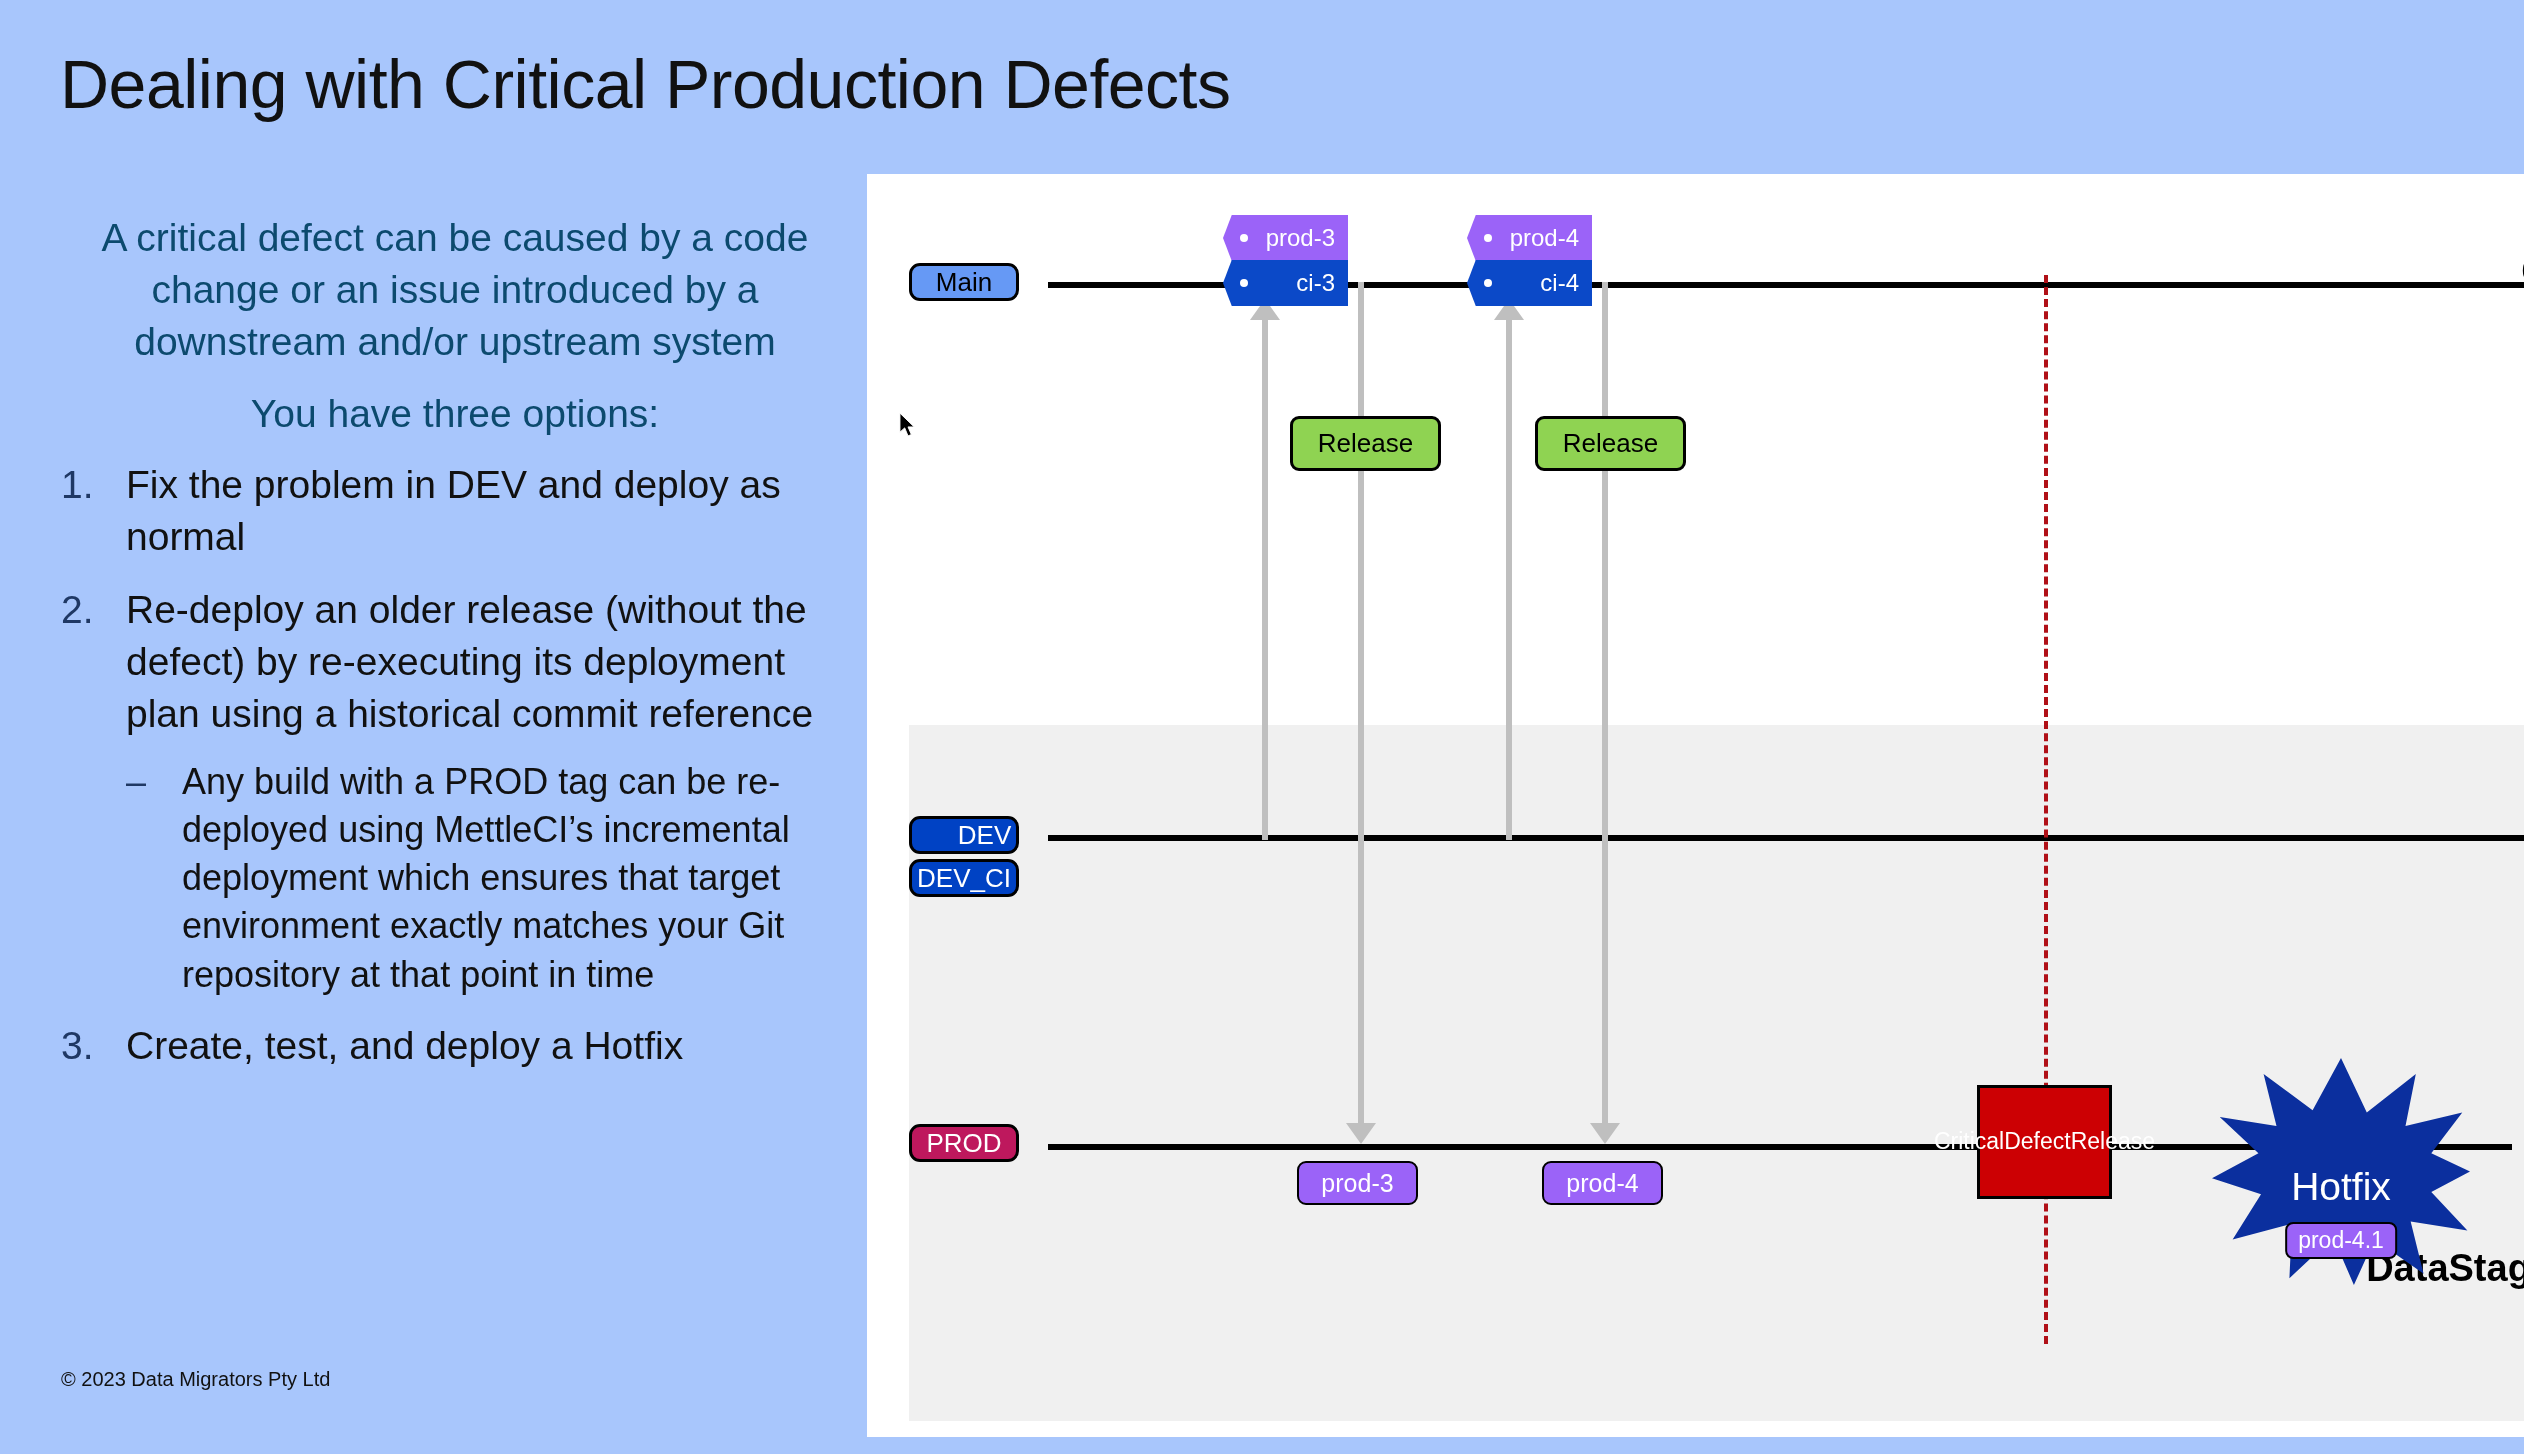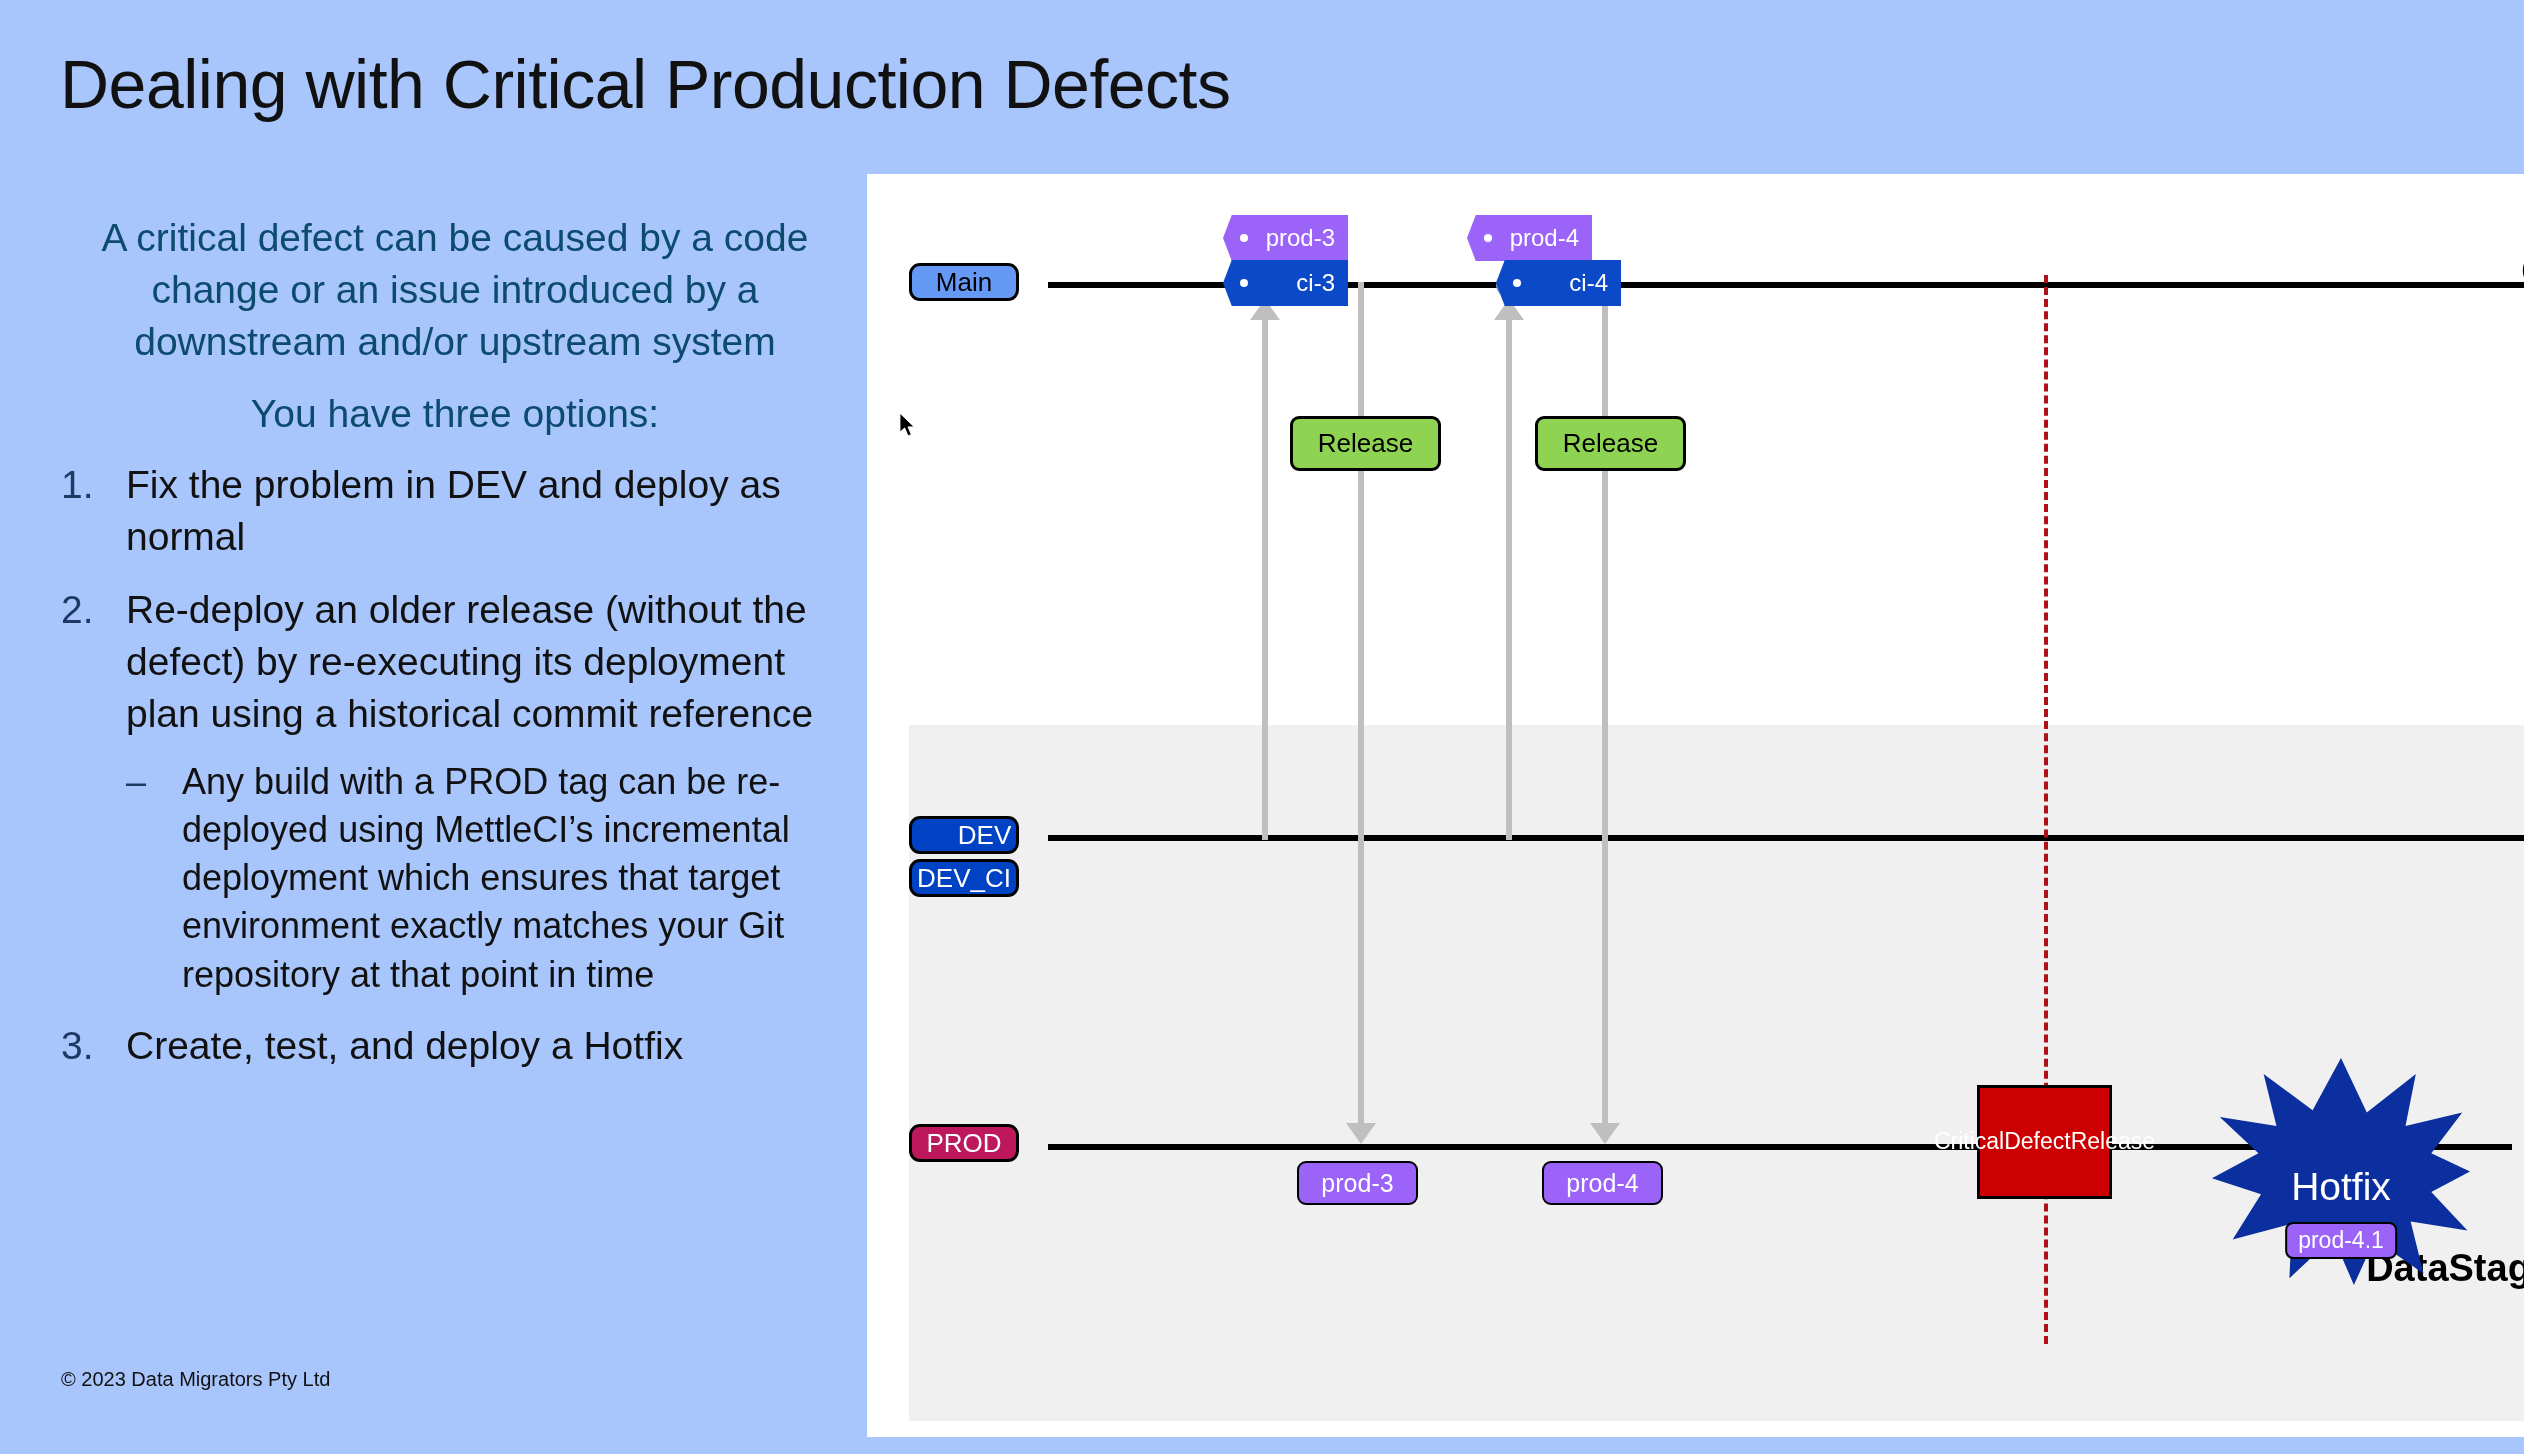--- a/index.html
+++ b/index.html
@@ -241,21 +241,21 @@
   </div>
   <div class="gittag citag" style="left:356px;top:86px;width:125px;">
     <span class="dot"></span>
     <span>ci-3</span>
   </div>
 
   <div class="gittag prodtag" style="left:600px;top:41px;width:125px;">
     <span class="dot"></span>
     <span>prod-4</span>
   </div>
-  <div class="gittag citag" style="left:629px;top:86px;width:125px;">
+  <div class="gittag citag" style="left:600px;top:86px;width:125px;">
     <span class="dot"></span>
     <span>ci-4</span>
   </div>
 
   <div class="releasebox" style="left:423px;top:242px;width:151px;height:55px;">Release</div>
   <div class="releasebox" style="left:668px;top:242px;width:151px;height:55px;">Release</div>
 
   <div class="prodtagbox" style="left:430px;top:987px;width:121px;height:44px;">prod-3</div>
   <div class="prodtagbox" style="left:675px;top:987px;width:121px;height:44px;">prod-4</div>
 

